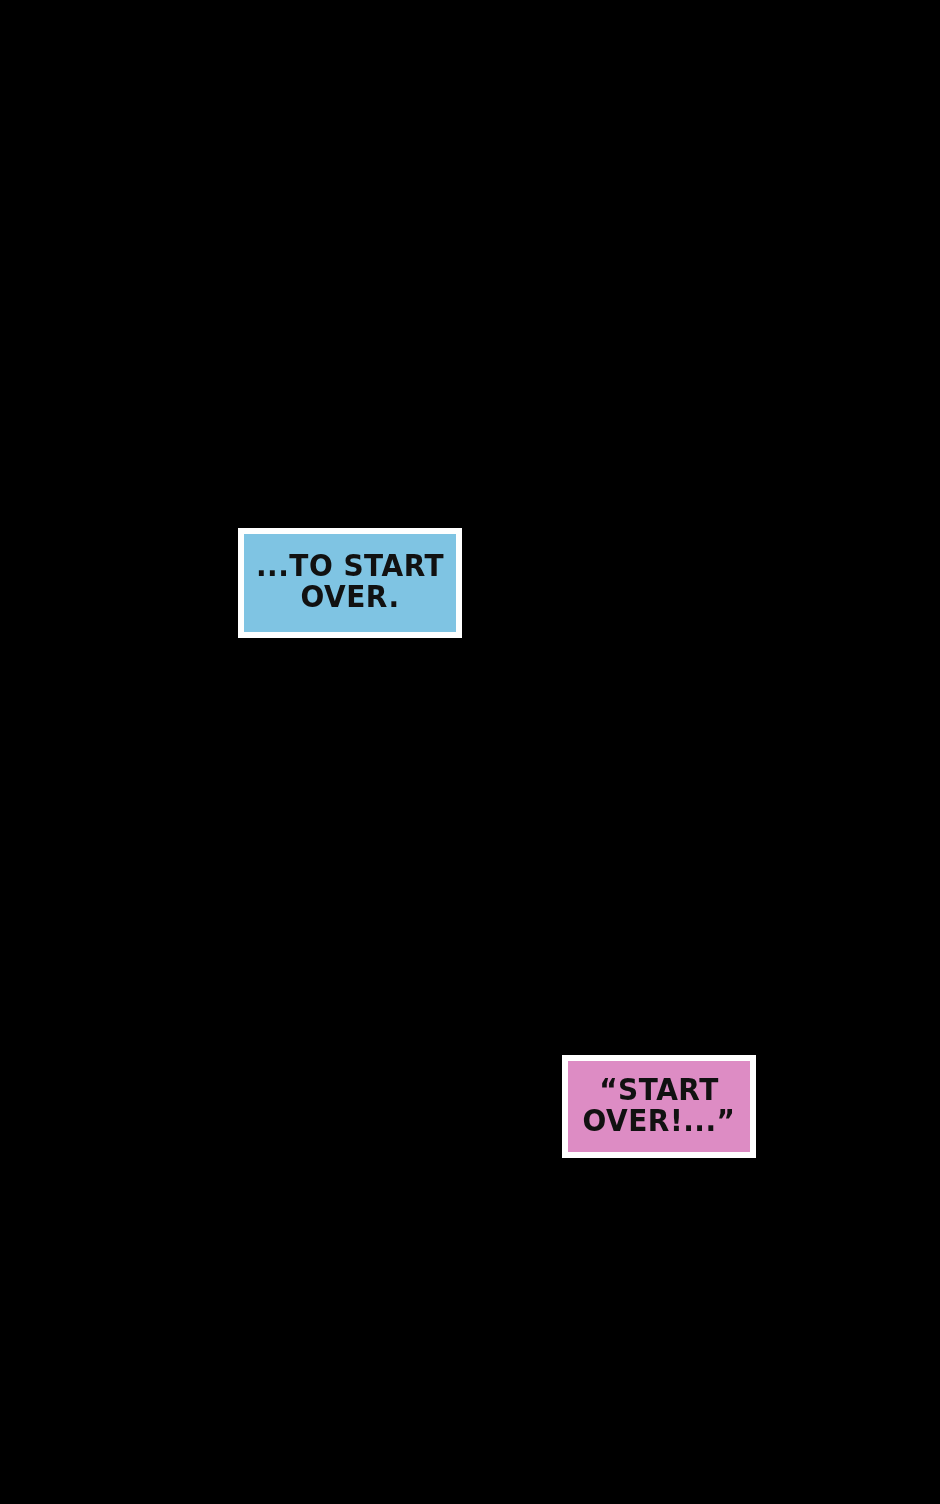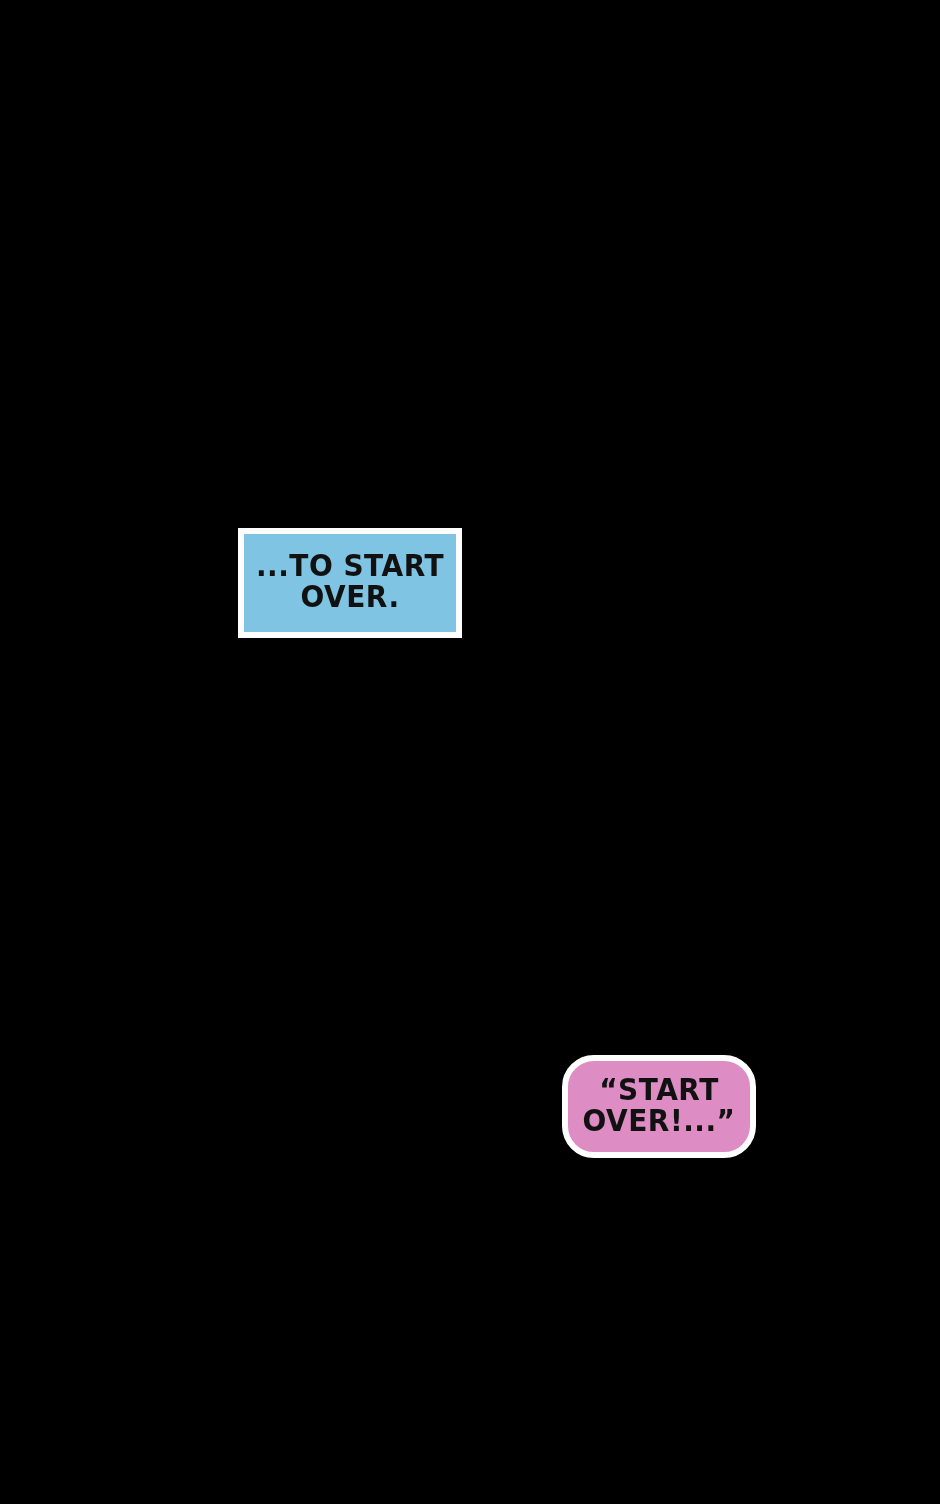--- a/index.html
+++ b/index.html
@@ -60,21 +60,20 @@
     padding-bottom: 2px;
   }
 
   
   #caption-pink {
     left: 562px;
     top: 1055px;
     width: 194px;
     height: 103px;
     background: #DD8CC4;
-    border-radius: 32px;
   }
   #caption-pink .caption-text {
     font-size: 28px;
     padding-bottom: 2px;
   }
 </style>
 </head>
 <body>
 
 <div class="page">

